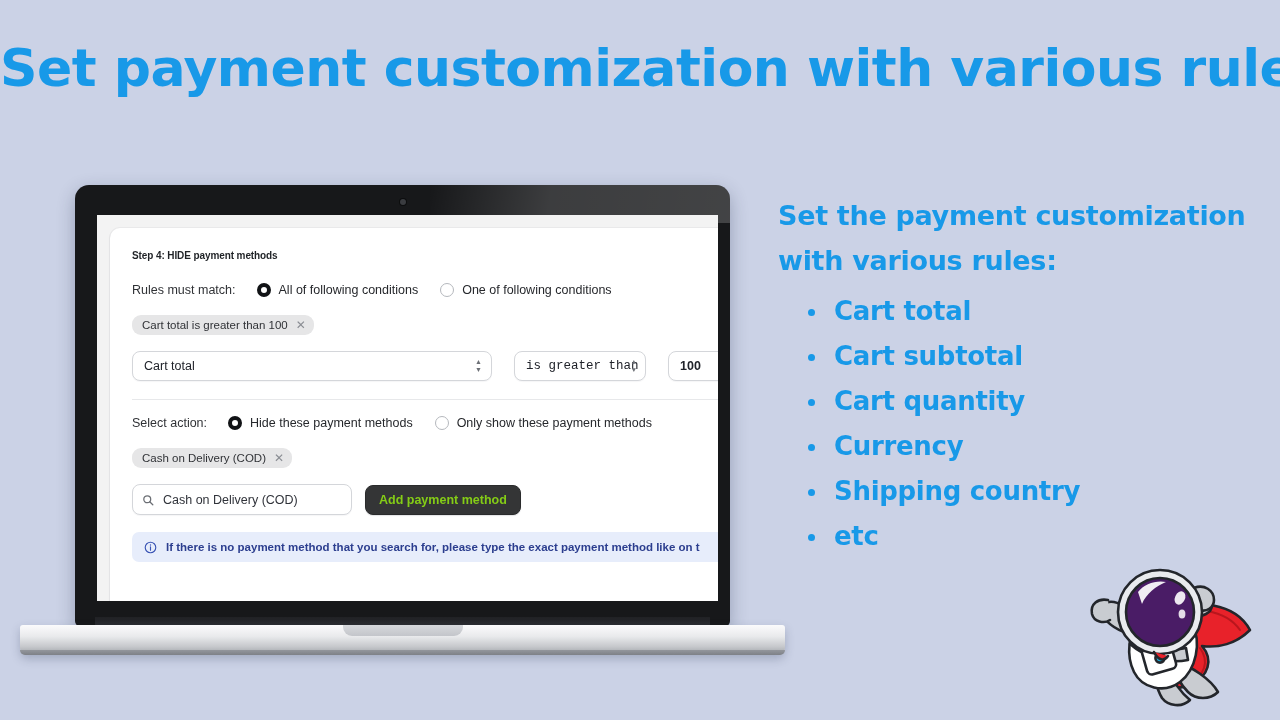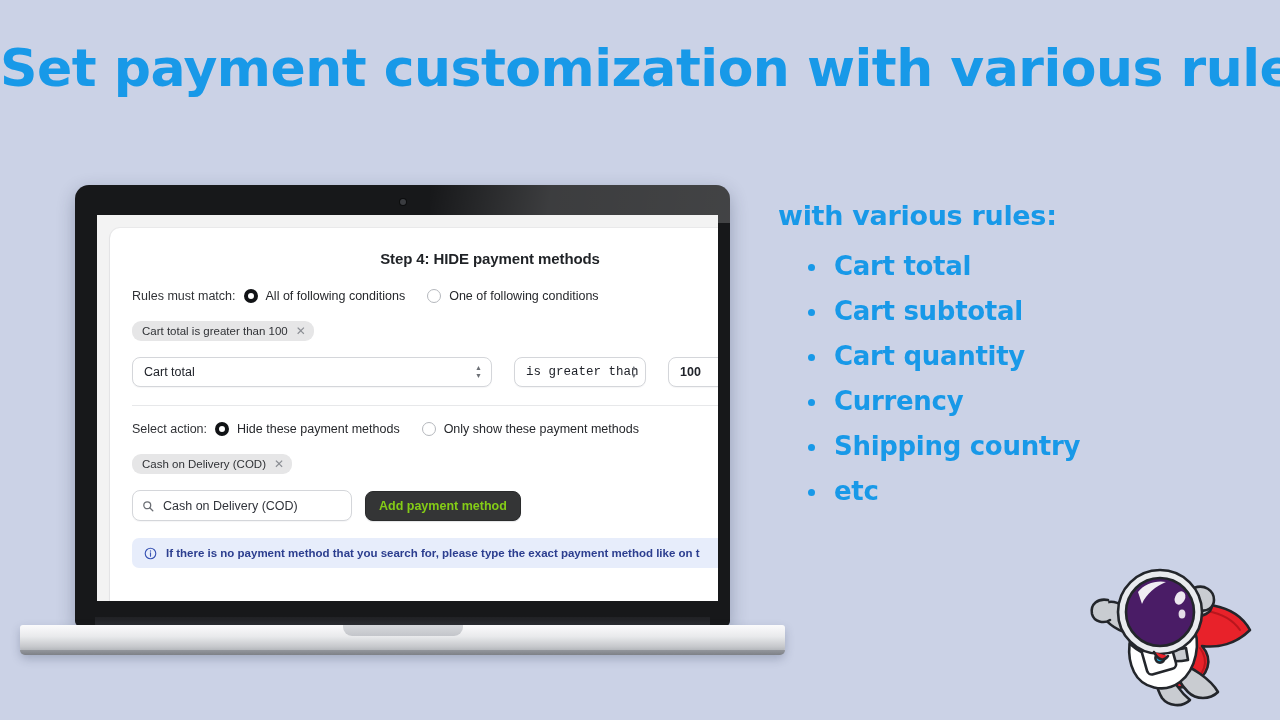--- a/index.html
+++ b/index.html
@@ -76,29 +76,29 @@
   
   .page{ position:absolute; inset:0; background:#f3f3f3; padding:13px 0 0 13px; }
   .card{
     position:absolute; left:13px; top:13px; width:760px; min-height:420px;
     background:#ffffff;
     border-radius:10px;
     box-shadow:0 1px 2px rgba(16,24,40,.10), 0 0 0 1px rgba(16,24,40,.04);
     padding:22px 22px 18px 22px;
   }
   .card-title{
-    font-size:15px; font-weight:700; color:#1f2226; letter-spacing:-0.1px;text-align:center;
+    font-size:10px; font-weight:700; color:#1f2226; letter-spacing:-0.1px;
   }
 
   .row{ display:flex; align-items:center; }
   .mt-22{ margin-top:22px; }
   .mt-18{ margin-top:18px; }
   .mt-16{ margin-top:16px; }
 
-  .field-label{ font-size:12.5px; color:#303236; margin-right:8px; white-space:nowrap; }
+  .field-label{ font-size:12.5px; color:#303236; margin-right:21px; white-space:nowrap; }
 
   
   .radio-opt{ display:flex; align-items:center; margin-right:22px; }
   .radio{
     width:14px; height:14px; border-radius:50%;
     border:1.6px solid #b5b8bd; background:#fff; flex:0 0 auto;
   }
   .radio.checked{ border:4px solid #111316; background:#fff; }
   .radio-label{ font-size:12.5px; color:#26282c; margin-left:8px; white-space:nowrap; }
 
@@ -302,20 +302,21 @@
   </div>
 
   <div class="laptop-hinge"></div>
   <div class="laptop-base">
     <div class="base-notch"></div>
     <div class="base-shadowline"></div>
   </div>
 </div>
 
 <div class="right-col">
+  <div class="right-head">Set the payment customization</div>
   <div class="right-head">with various rules:</div>
 
   <ul class="bullets">
     <li>Cart total</li>
     <li>Cart subtotal</li>
     <li>Cart quantity</li>
     <li>Currency</li>
     <li>Shipping country</li>
     <li>etc</li>
   </ul>

